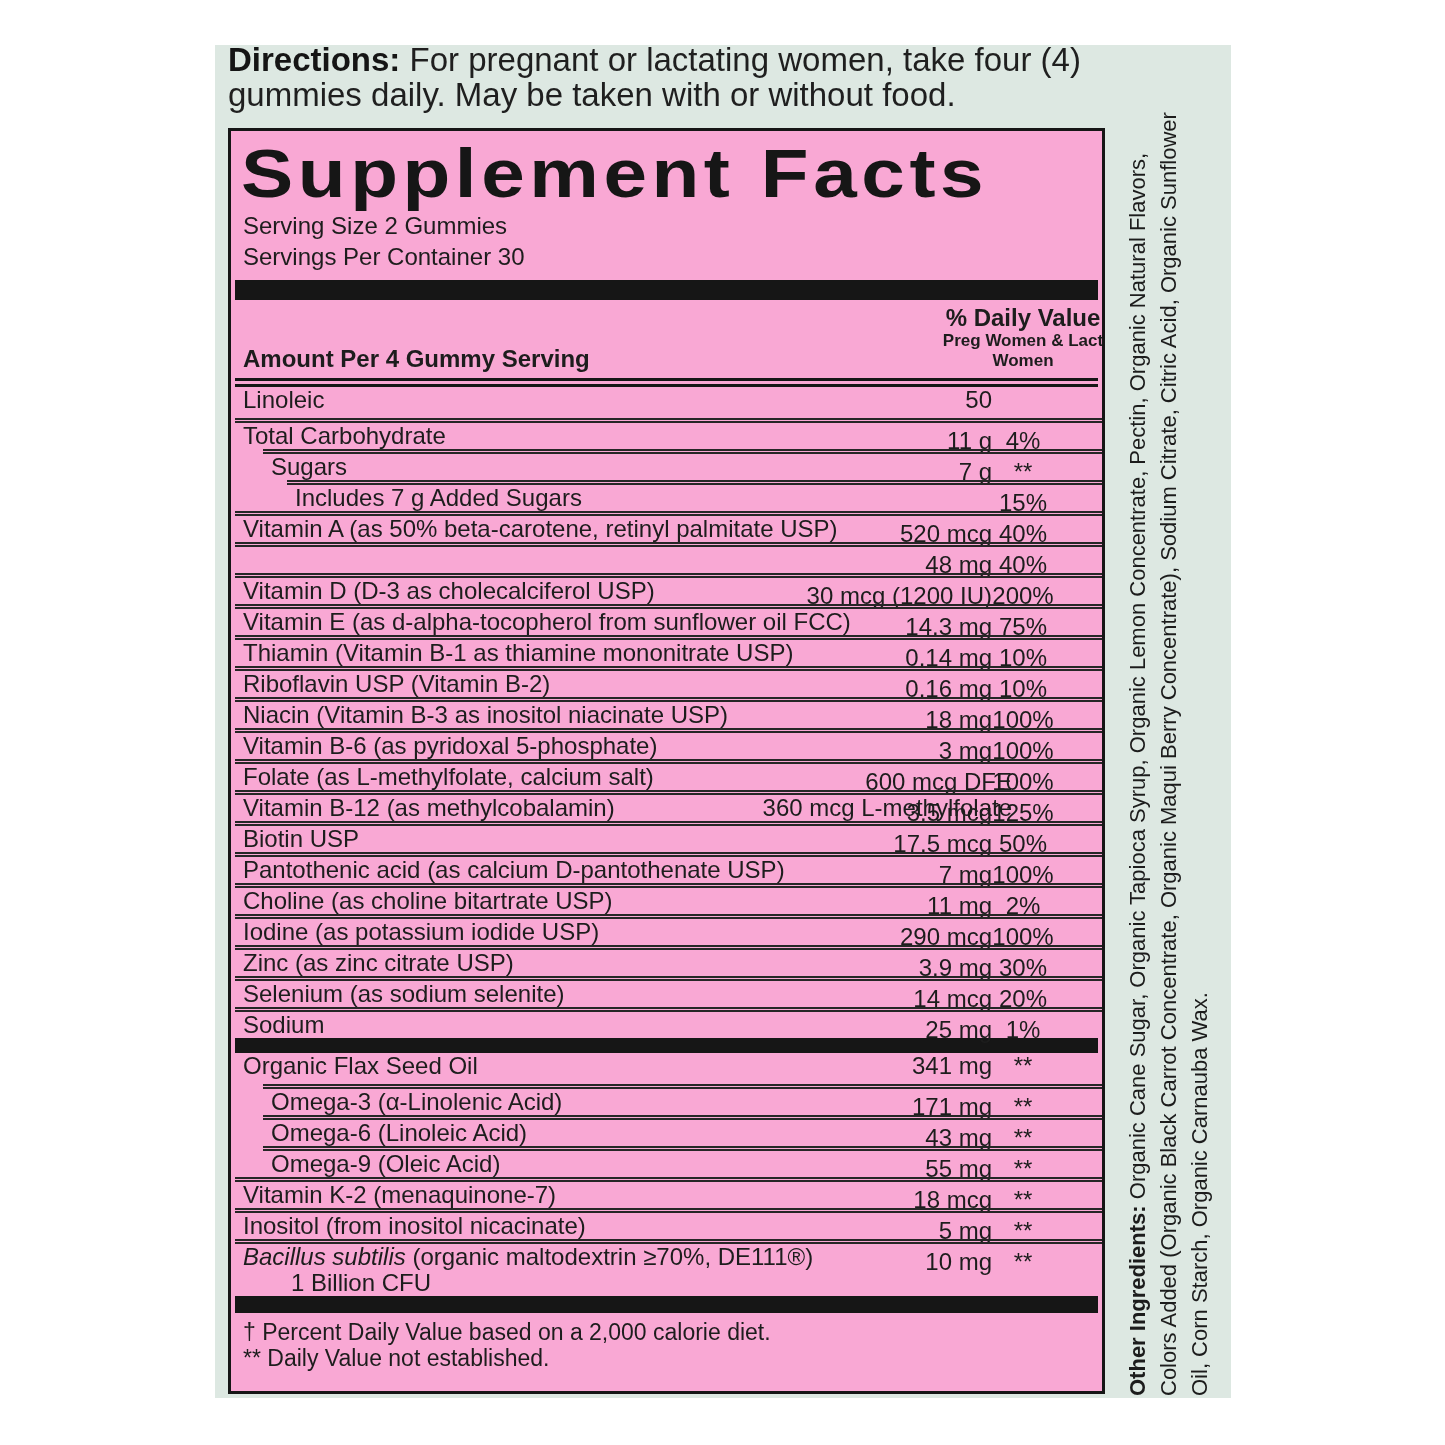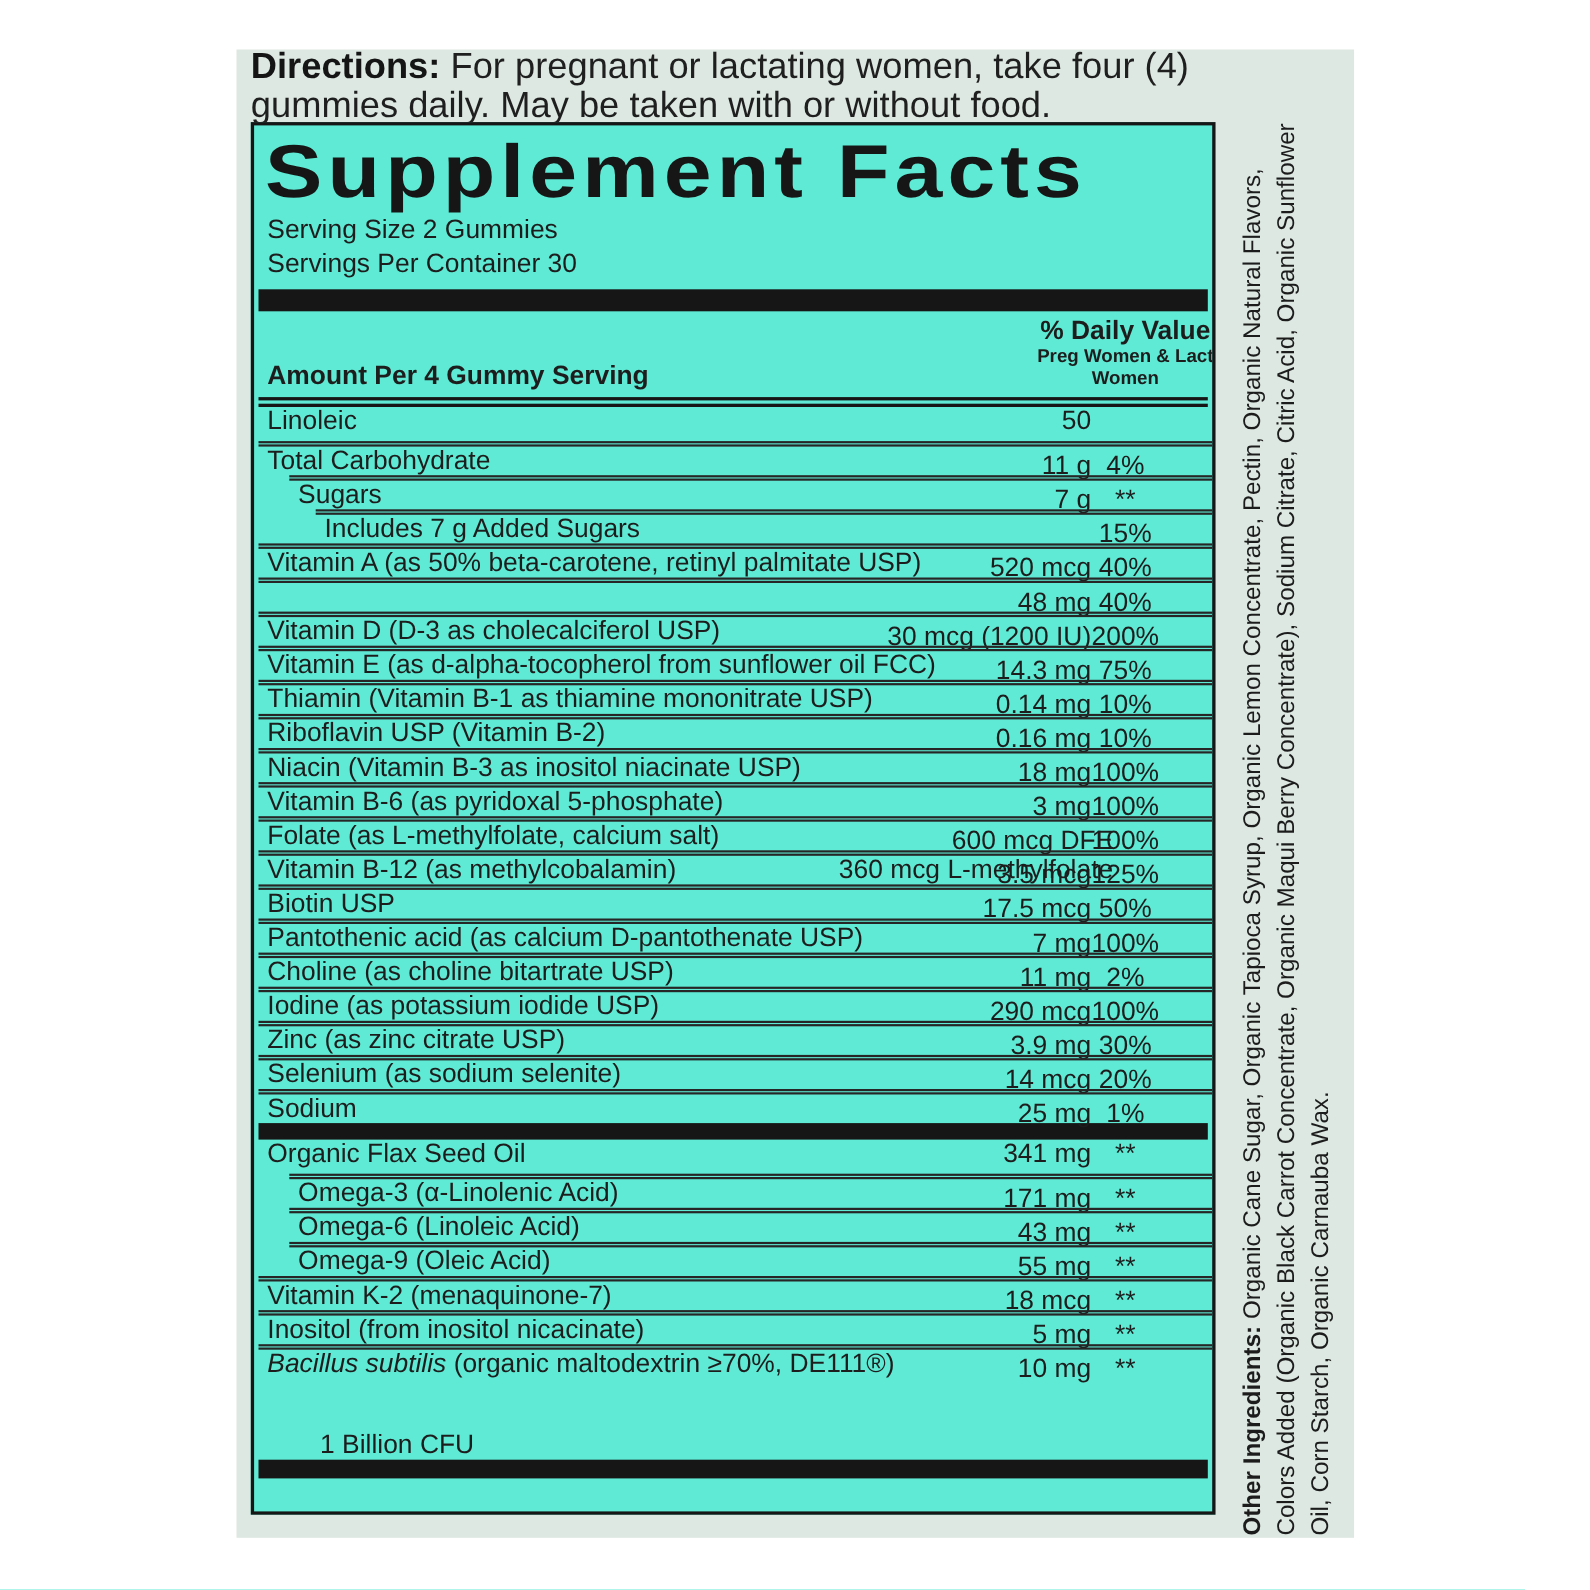--- a/index.html
+++ b/index.html
@@ -4,22 +4,22 @@
 <style>
   html,body{margin:0;padding:0;}
   body{
     width:1445px;height:1445px;position:relative;background:#ffffff;
     font-family:"Liberation Sans", sans-serif;color:#1d1d1d;overflow:hidden;
   }
   .label-bg{position:absolute;left:215px;top:45px;width:1016px;height:1353px;background:#dde8e2;}
   .directions{position:absolute;left:228px;top:42px;width:900px;font-size:33px;line-height:35px;color:#1f1f1f;}
   .directions b{color:#151515;}
   .facts-box{
-    position:absolute;left:228px;top:111px;width:877px;height:1266px;box-sizing:border-box;
-    background:#5eead4;border:3px solid #161616;overflow:hidden;
+    position:absolute;left:228px;top:128px;width:877px;height:1266px;box-sizing:border-box;
+    background:#f9a8d4;border:3px solid #161616;overflow:hidden;
   }
   .facts-title{
     margin:6px 0 0 10px;font-size:68px;line-height:72px;font-weight:bold;letter-spacing:4px;
     color:#161616;transform:scaleX(1.15);transform-origin:left center;white-space:nowrap;
   }
   .serving{margin:2px 0 0 12px;font-size:24px;line-height:29px;}
   .bar{background:#161616;margin:0 4px;}
   .bar1{height:20px;margin-top:9px;}
   .bar2{height:15px;}
   .bar3{height:17px;}
@@ -35,21 +35,21 @@
   }
   .row.sep{border-top:5px double #262626;}
   .row.i1{margin-left:32px;}
   .row.i2{margin-left:56px;}
   .row .amt{position:absolute;right:110px;top:0;width:260px;text-align:right;}
   .row.sep .amt,.row.sep .dv{top:5px;}
   .row .amt.amt-wide{width:300px;right:90px;}
   .row .amt .amt-line{display:block;white-space:nowrap;}
   .row .dv{position:absolute;right:4px;top:0;width:150px;text-align:center;}
   .row .it{font-style:italic;}
-  .row .sub-line{display:block;padding-left:48px;margin-top:48px;}
+  .row .sub-line{display:block;padding-left:48px;}
   .footnotes{margin:6px 0 0 12px;font-size:23px;line-height:26px;}
   .ingredients{
     position:absolute;left:1122px;top:1396px;width:1352px;
     transform:rotate(-90deg);transform-origin:0 0;
     font-size:22px;line-height:31px;color:#1c1c1c;
   }
   .ingredients .ing-line{white-space:nowrap;}
 </style>
 </head>
 <body>
@@ -218,19 +218,23 @@
   </div>
   <div class="row sep">
     <span class="it">Bacillus subtilis</span><span> (organic maltodextrin ≥70%, DE111®)</span>
     <span class="sub-line">1 Billion CFU</span>
     <span class="amt">10 mg</span>
     <span class="dv">**</span>
   </div>
 
   <div class="bar bar3"></div>
 
+  <div class="footnotes">
+    <div>† Percent Daily Value based on a 2,000 calorie diet.</div>
+    <div>** Daily Value not established.</div>
+  </div>
 </div>
 
 <div class="ingredients">
   <div class="ing-line"><b>Other Ingredients:</b><span> Organic Cane Sugar, Organic Tapioca Syrup, Organic Lemon Concentrate, Pectin, Organic Natural Flavors,</span></div>
   <div class="ing-line">Colors Added (Organic Black Carrot Concentrate, Organic Maqui Berry Concentrate), Sodium Citrate, Citric Acid, Organic Sunflower</div>
   <div class="ing-line">Oil, Corn Starch, Organic Carnauba Wax.</div>
 </div>
 
 </body></html>

